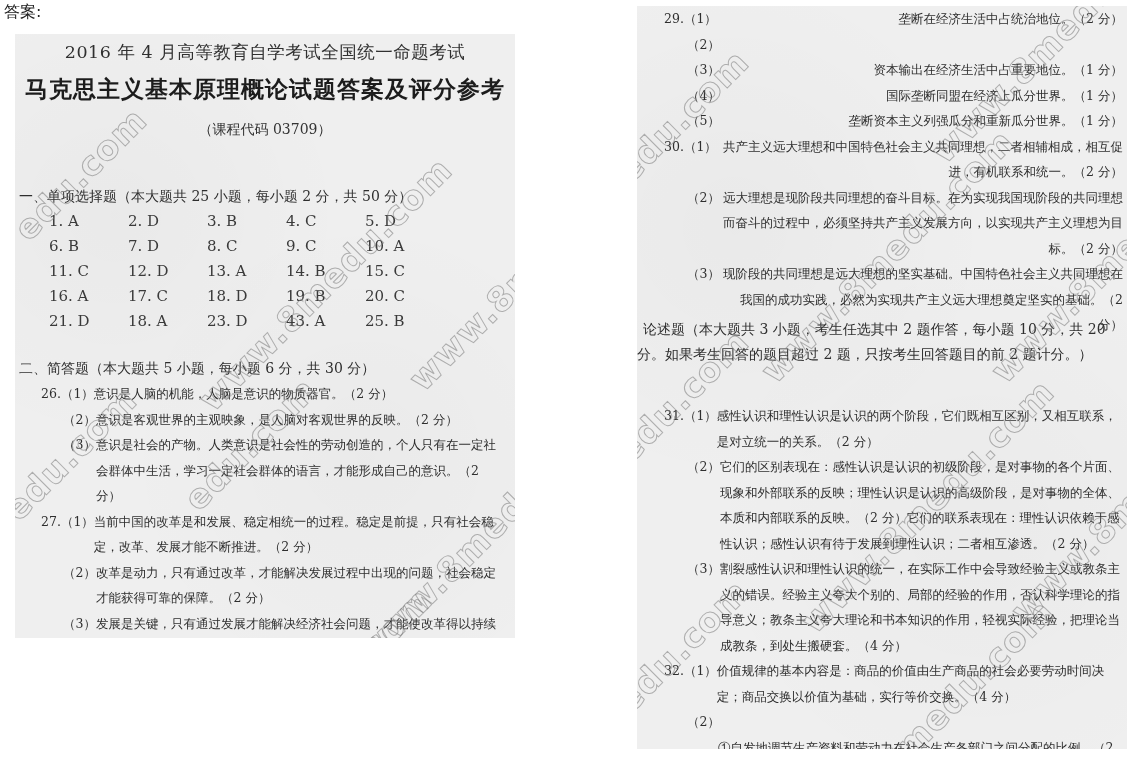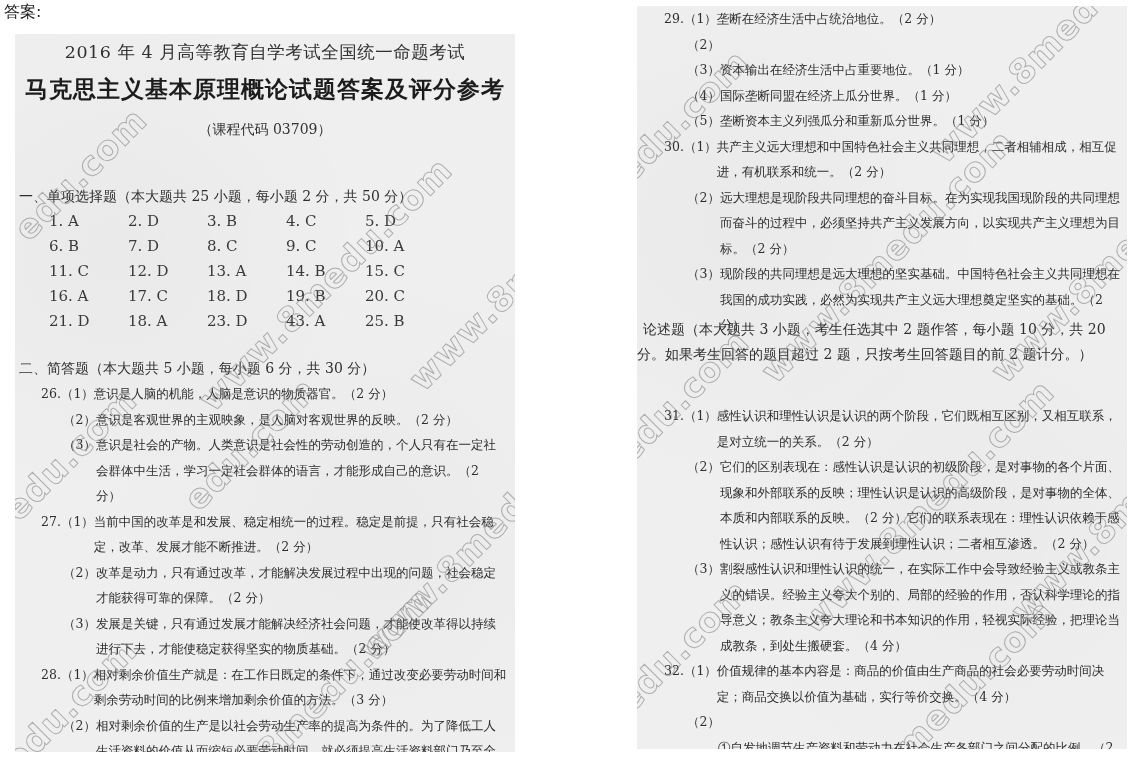--- a/index.html
+++ b/index.html
@@ -13,21 +13,21 @@
     position:absolute; left:4px; top:2px;
     font-family:"DejaVu Sans", sans-serif; font-size:16px; color:#222;
   }
   .scan {
     position:absolute; background:#efefef;
     background-image:
       radial-gradient(circle at 20% 30%, rgba(0,0,0,0.025) 0, transparent 40%),
       radial-gradient(circle at 70% 70%, rgba(0,0,0,0.02) 0, transparent 45%);
     overflow:hidden;
   }
-  .scan.left { left:15px; top:34px; width:500px; height:718px; }
+  .scan.left { left:15px; top:34px; width:500px; height:604px; }
   .scan.right { left:637px; top:6px; width:490px; height:743px; }
 
   .doc-title-1 { text-align:center; font-size:17.5px; margin-top:6px; letter-spacing:0.5px; color:#303030; }
   .doc-title-2 { text-align:center; font-size:23px; font-weight:bold; margin-top:10px; letter-spacing:1px; color:#1c1c1c; }
   .doc-code { text-align:center; font-size:14px; margin-top:16px; color:#333; }
 
   .section-head { font-size:14px; line-height:25px; color:#2e2e2e; }
   .mc-grid {
     display:grid; grid-template-columns:repeat(5, 79px);
     font-size:15px; line-height:25px; color:#3a3a3a;
@@ -140,21 +140,21 @@
   <div class="wm" style="left:140px; top:230px;">www.8medu.com</div>
   <div class="wm" style="left:350px; top:210px;">www.8medu.com</div>
   <div class="wm" style="left:-30px; top:400px;">edu.com</div>
   <div class="wm" style="left:150px; top:390px;">edu.com</div>
   <div class="wm" style="left:300px; top:480px;">www.8medu.com</div>
   <div class="wm" style="left:-30px; top:650px;">edu.com</div>
   <div class="wm" style="left:120px; top:660px;">www.8medu.com</div>
 </div>
 
 <div class="scan right">
-  <div style="position:absolute; left:0; top:0; width:486px;">
+  <div style="position:absolute; left:0; top:0; width:486px;text-align:right;">
     <div class="q">
       <div class="q-item" style="padding-left:27px;">
         <span class="q-num">29.</span>
         <span class="q-num">（1）</span>
         <span class="q-text">垄断在经济生活中占统治地位。（2 分）</span>
       </div>
       <div class="q-item" style="padding-left:50px;">
         <span class="q-num">（2）</span>
       </div>
       <div class="q-item" style="padding-left:50px;">

